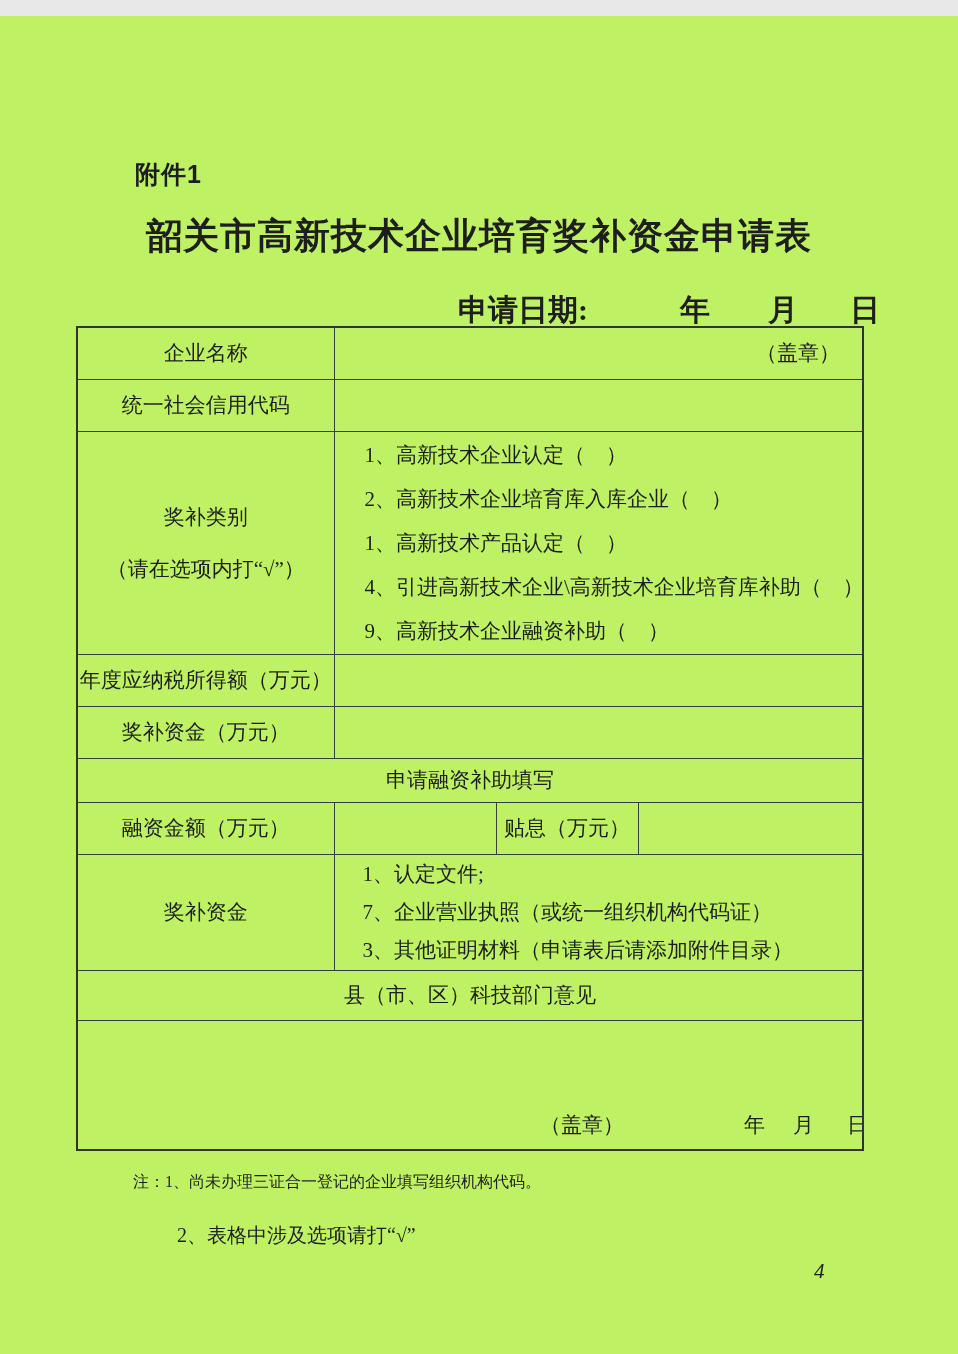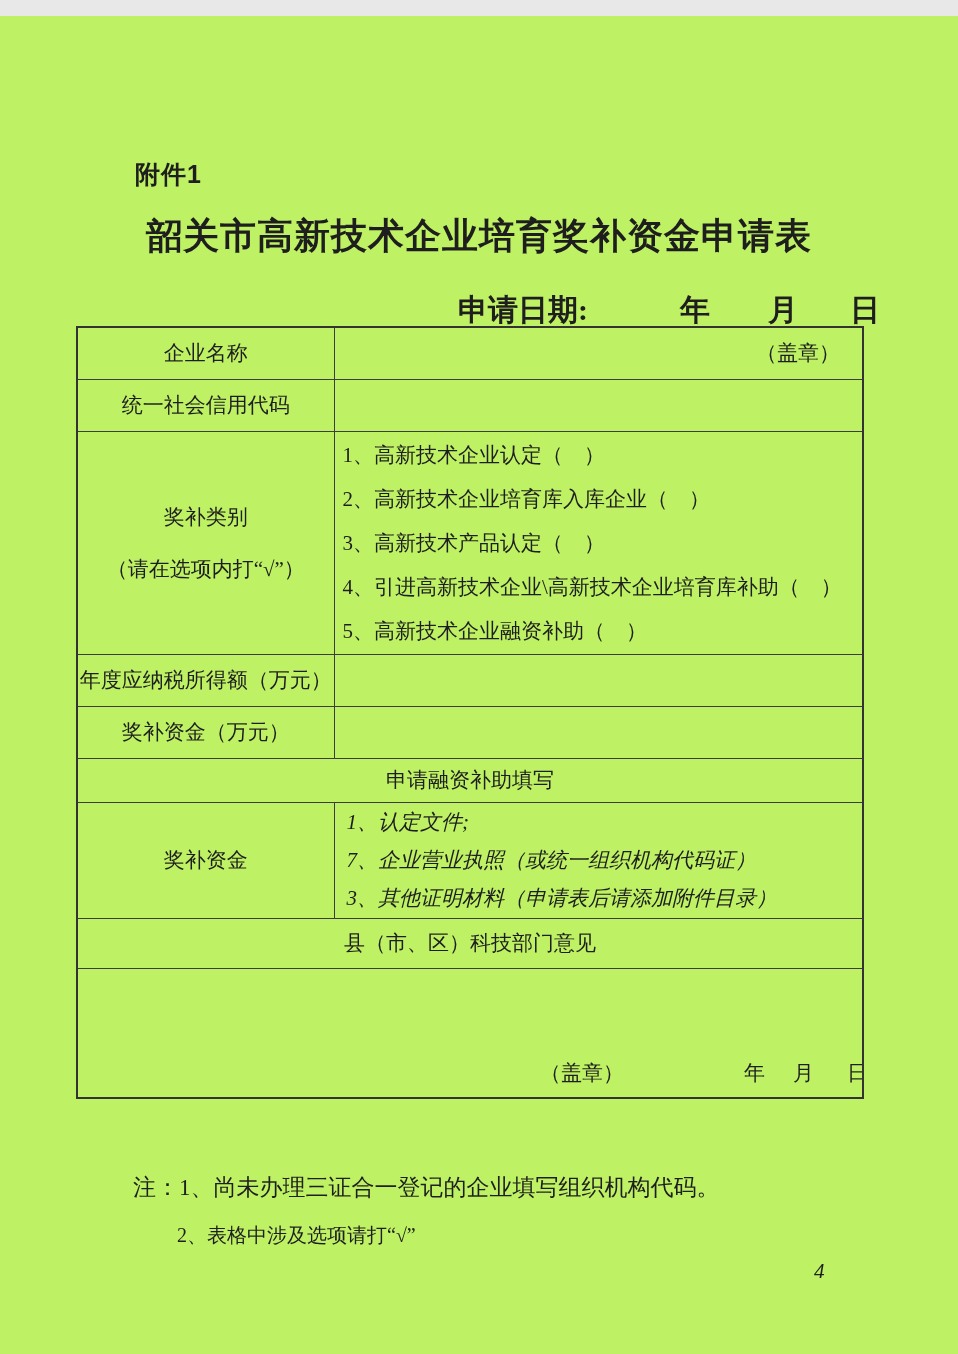--- a/index.html
+++ b/index.html
@@ -44,32 +44,32 @@
   tr.h52{height:52px;}
   tr.h223{height:223px;}
   tr.h44{height:44px;}
   tr.h116{height:116px;}
   tr.h50{height:50px;}
   tr.h130{height:130px;}
   td.lbl{text-align:center;}
   td.center{text-align:center;}
   .lbl-stack{display:flex;flex-direction:column;justify-content:flex-end;gap:24px;text-align:center;}
   td.opts{vertical-align:middle;}
-  .opt{line-height:44px;padding-left:8px;white-space:nowrap;}
-  .mat{line-height:38px;padding-left:12px;white-space:nowrap;font-style:italic;}
+  .opt{line-height:44px;padding-left:30px;white-space:nowrap;}
+  .mat{line-height:38px;padding-left:28px;white-space:nowrap;}
   td.seal-cell{text-align:right;}
   td.seal-cell span{padding-right:22px;}
   td.bottom-cell{position:relative;}
   .bc{position:absolute;bottom:10px;white-space:nowrap;}
   .bc-seal{left:462px;}
   .bc-year{left:666px;}
   .bc-month{left:715px;}
   .bc-day{left:769px;}
 
-  .note1{position:absolute;left:133px;top:1156px;font-size:23px;white-space:nowrap;}
+  .note1{position:absolute;left:133px;top:1156px;font-size:16px;white-space:nowrap;}
   .note2{position:absolute;left:177px;top:1206px;font-size:20px;white-space:nowrap;}
   .page-number{position:absolute;left:814px;top:1243px;font-size:21px;font-style:italic;}
 </style>
 </head>
 <body>
 
 <div class="page">
 
   <div class="attachment">附件1</div>
 
@@ -103,40 +103,46 @@
     <tr class="h223">
       <td class="lbl">
         <div class="lbl-stack">
           <div>奖补类别</div>
           <div>（请在选项内打“√”）</div>
         </div>
       </td>
       <td class="opts" colspan="3">
         <div class="opt">1、高新技术企业认定（　）</div>
         <div class="opt">2、高新技术企业培育库入库企业（　）</div>
-        <div class="opt">3、高新技术产品认定（　）</div>
+        <div class="opt">1、高新技术产品认定（　）</div>
         <div class="opt">4、引进高新技术企业\高新技术企业培育库补助（　）</div>
-        <div class="opt">5、高新技术企业融资补助（　）</div>
+        <div class="opt">9、高新技术企业融资补助（　）</div>
       </td>
     </tr>
 
     <tr class="h52">
       <td class="lbl">年度应纳税所得额（万元）</td>
       <td colspan="3"></td>
     </tr>
 
     <tr class="h52">
       <td class="lbl">奖补资金（万元）</td>
       <td colspan="3"></td>
     </tr>
 
     <tr class="h44">
       <td class="center" colspan="4">申请融资补助填写</td>
     </tr>
 
+    <tr class="h52">
+      <td class="lbl">融资金额（万元）</td>
+      <td></td>
+      <td class="lbl">贴息（万元）</td>
+      <td></td>
+    </tr>
 
     <tr class="h116">
       <td class="lbl">奖补资金</td>
       <td class="opts" colspan="3">
         <div class="mat">1、认定文件;</div>
         <div class="mat">7、企业营业执照（或统一组织机构代码证）</div>
         <div class="mat">3、其他证明材料（申请表后请添加附件目录）</div>
       </td>
     </tr>
 

